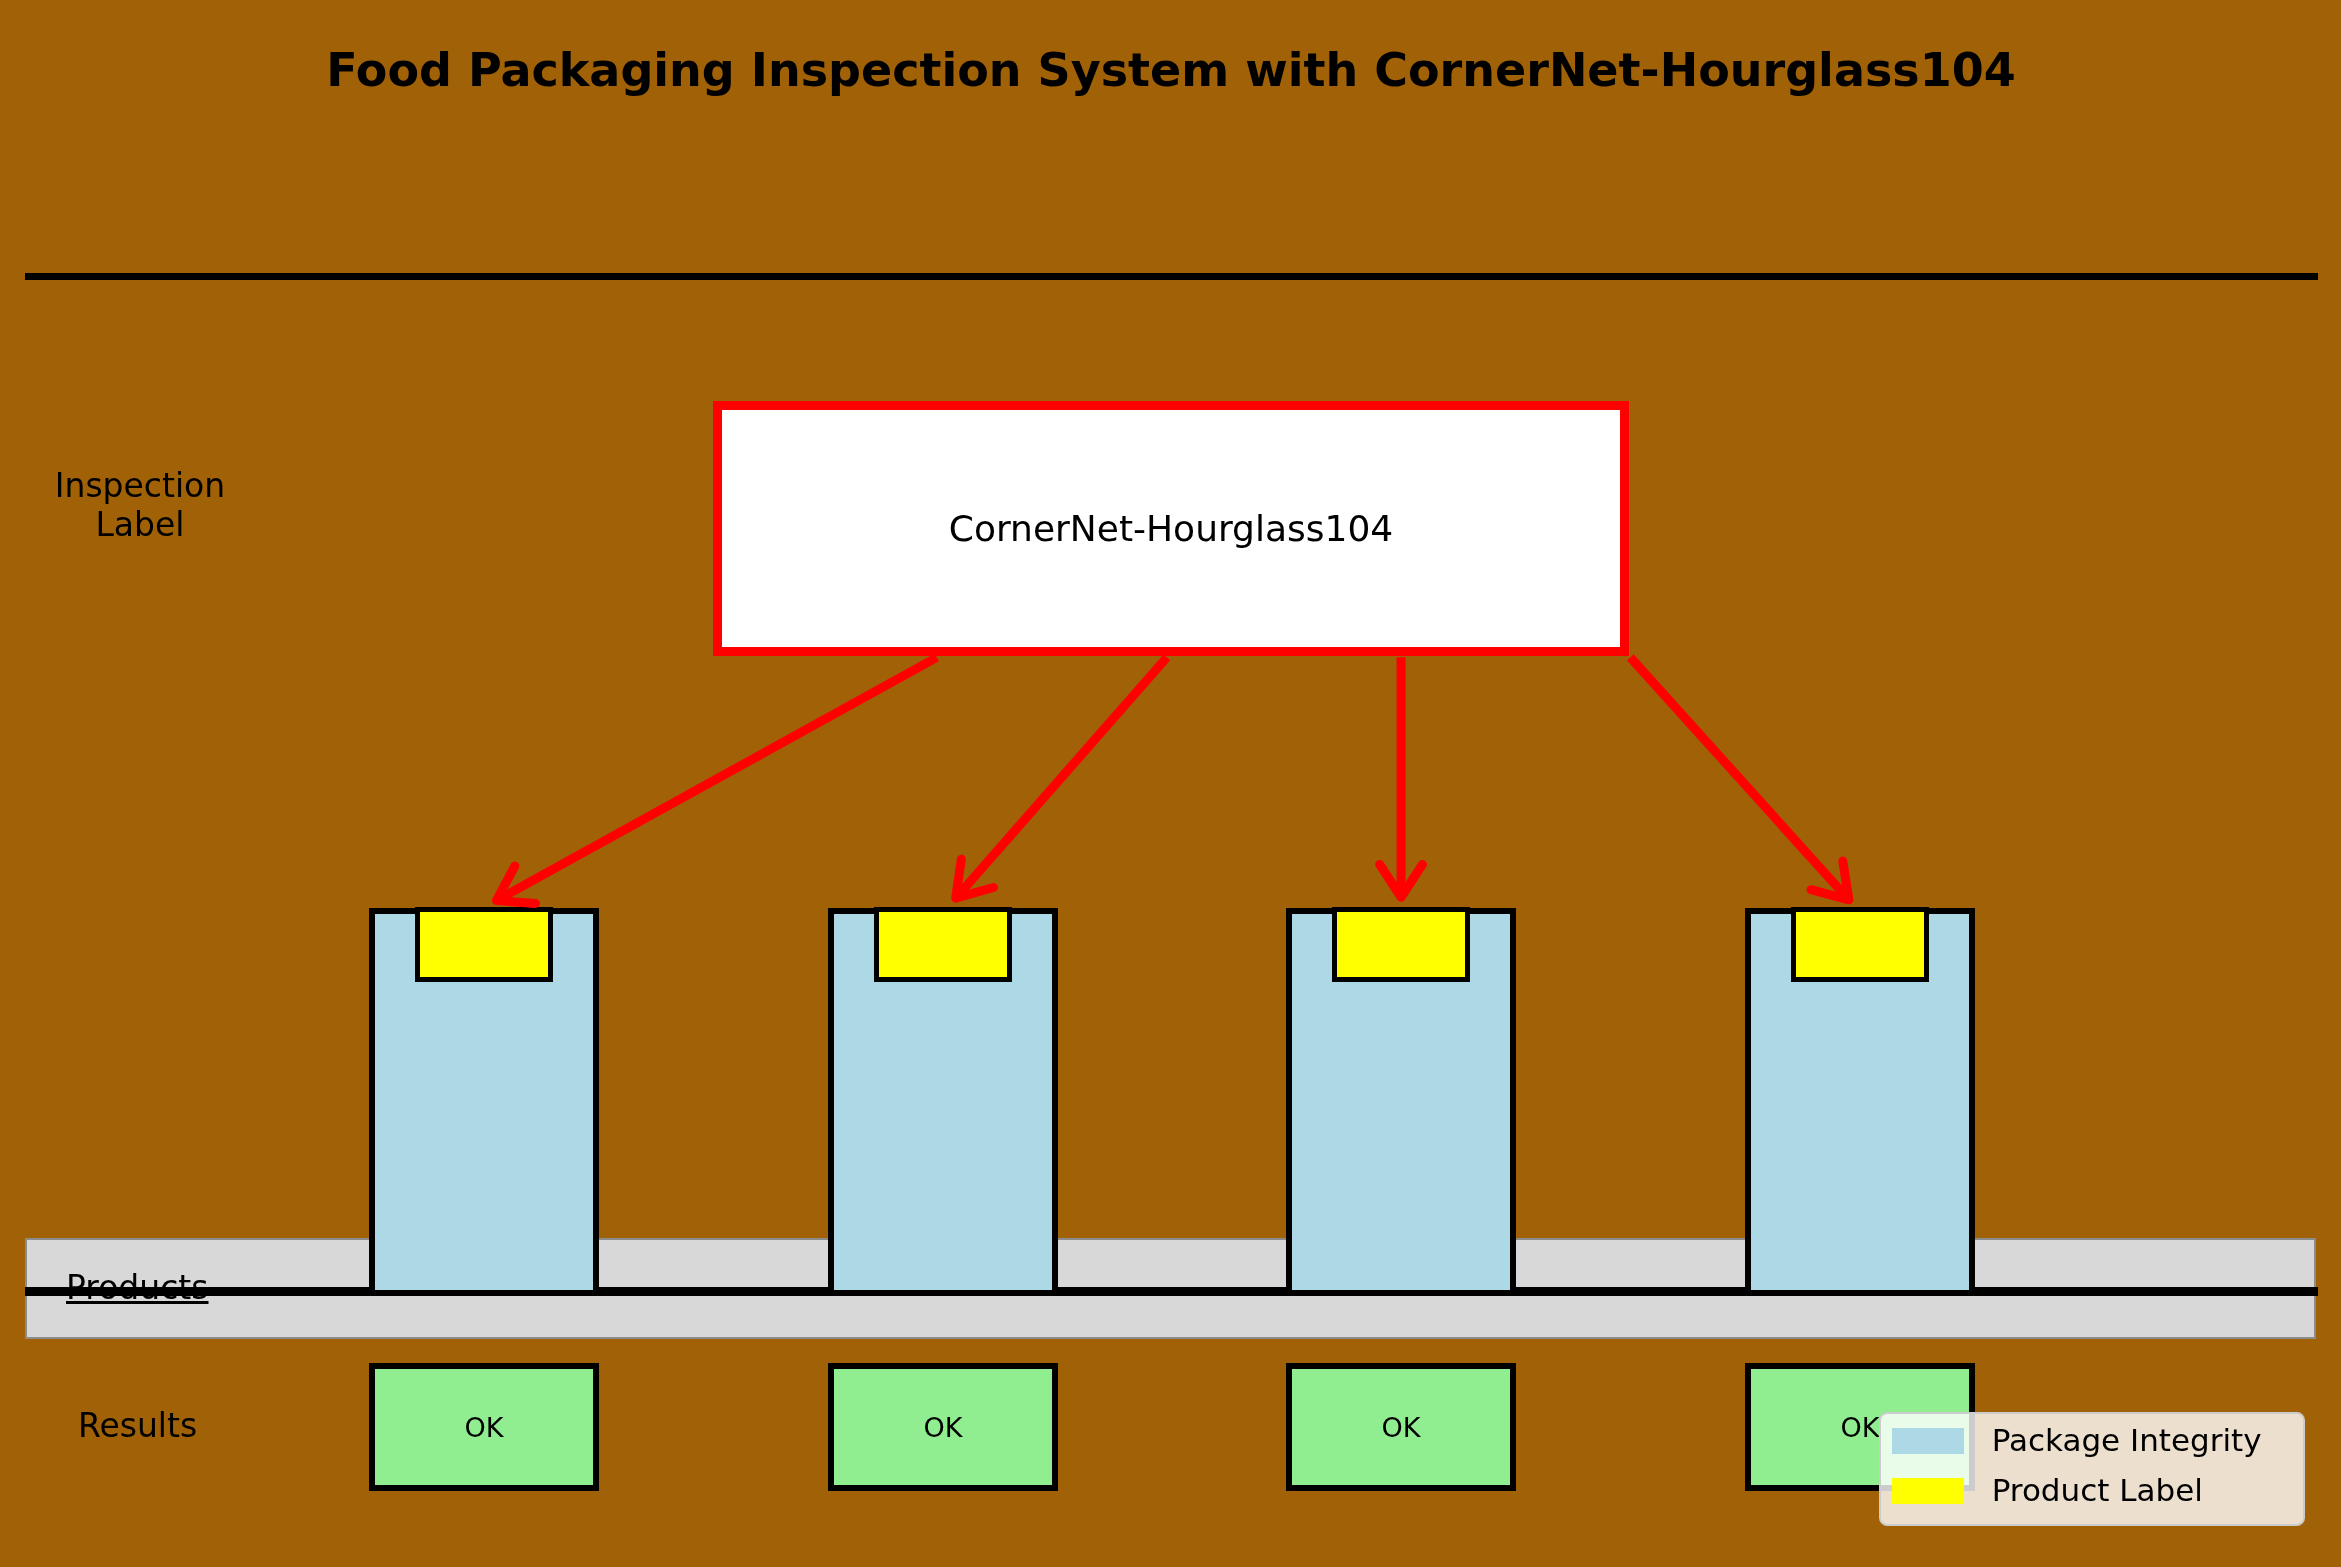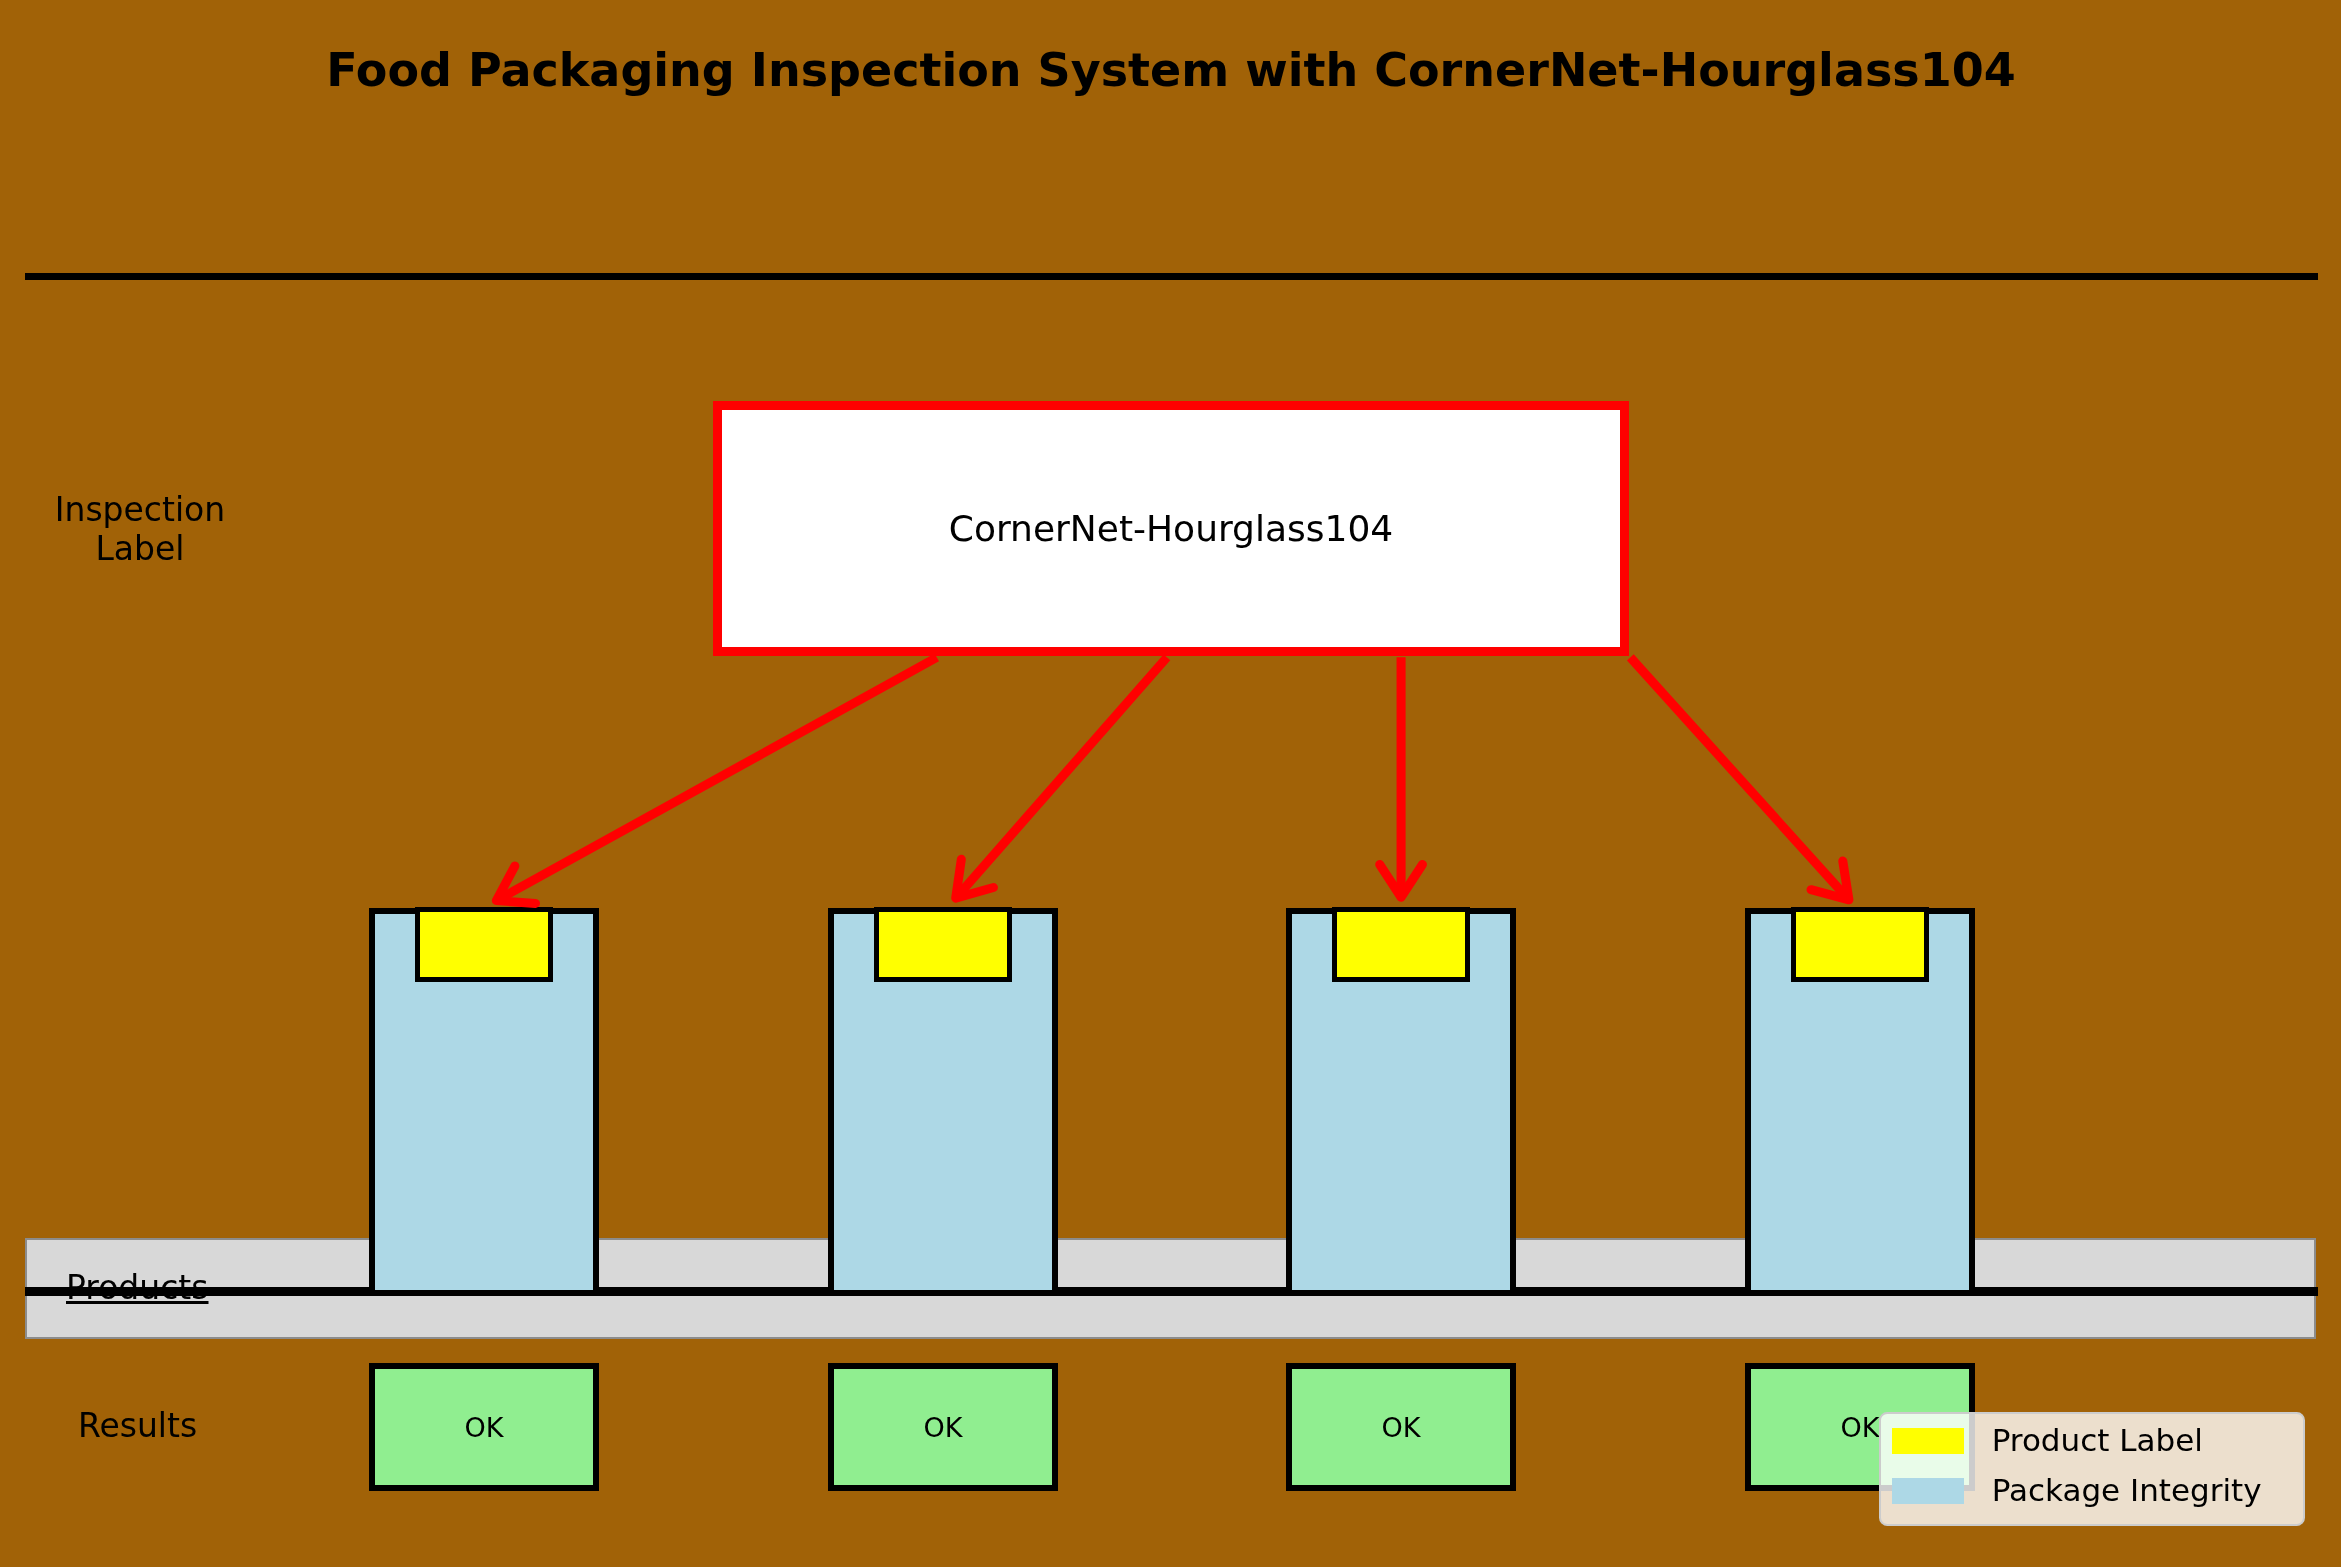--- a/index.html
+++ b/index.html
@@ -7,21 +7,21 @@
     position:relative;width:2342px;height:1567px;background:#a16207;overflow:hidden;
     font-family:"DejaVu Sans","Liberation Sans",sans-serif;color:#000;
   }
   .abs{position:absolute;}
   .title{
     left:0;top:43px;width:2342px;text-align:center;
     font-size:46px;font-weight:bold;line-height:1.2;
   }
   .top-rule{left:25px;top:273px;width:2293px;height:7.4px;background:#000;}
   .row-label{font-size:33px;line-height:39px;}
-  .inspection-label{left:25px;top:490px;width:230px;text-align:center;}
+  .inspection-label{left:25px;top:466px;width:230px;text-align:center;}
   .model-box{
     left:713px;top:401px;width:916px;height:255px;box-sizing:border-box;
     border:9px solid #ff0000;background:#ffffff;
     display:flex;align-items:center;justify-content:center;
     font-size:36px;font-weight:normal;z-index:5;
   }
   .arrow-layer{left:0;top:0;width:2342px;height:1567px;z-index:4;pointer-events:none;}
   .conveyor-band{
     left:25px;top:1238px;width:2291px;height:101px;box-sizing:border-box;
     background:#d8d8d8;border:2.5px solid #8c8c8c;z-index:1;
@@ -107,23 +107,23 @@
   </div>
   <div class="abs ok-box p3" style="background: rgb(144, 238, 144);">
     <span>OK</span>
   </div>
   <div class="abs ok-box p4" style="background: rgb(144, 238, 144);">
     <span>OK</span>
   </div>
 
   <div class="abs legend">
     <div class="legend-row">
+      <div class="legend-swatch" style="background: rgb(173, 216, 230);"></div>
+      <div class="legend-text">Package Integrity</div>
+    </div>
+    <div class="legend-row">
       <div class="legend-swatch" style="background: rgb(255, 255, 0);"></div>
       <div class="legend-text">Product Label</div>
-    </div>
-    <div class="legend-row">
-      <div class="legend-swatch" style="background: rgb(173, 216, 230);"></div>
-      <div class="legend-text">Package Integrity</div>
     </div>
   </div>
 
 </div>
 
 
 </body></html>

